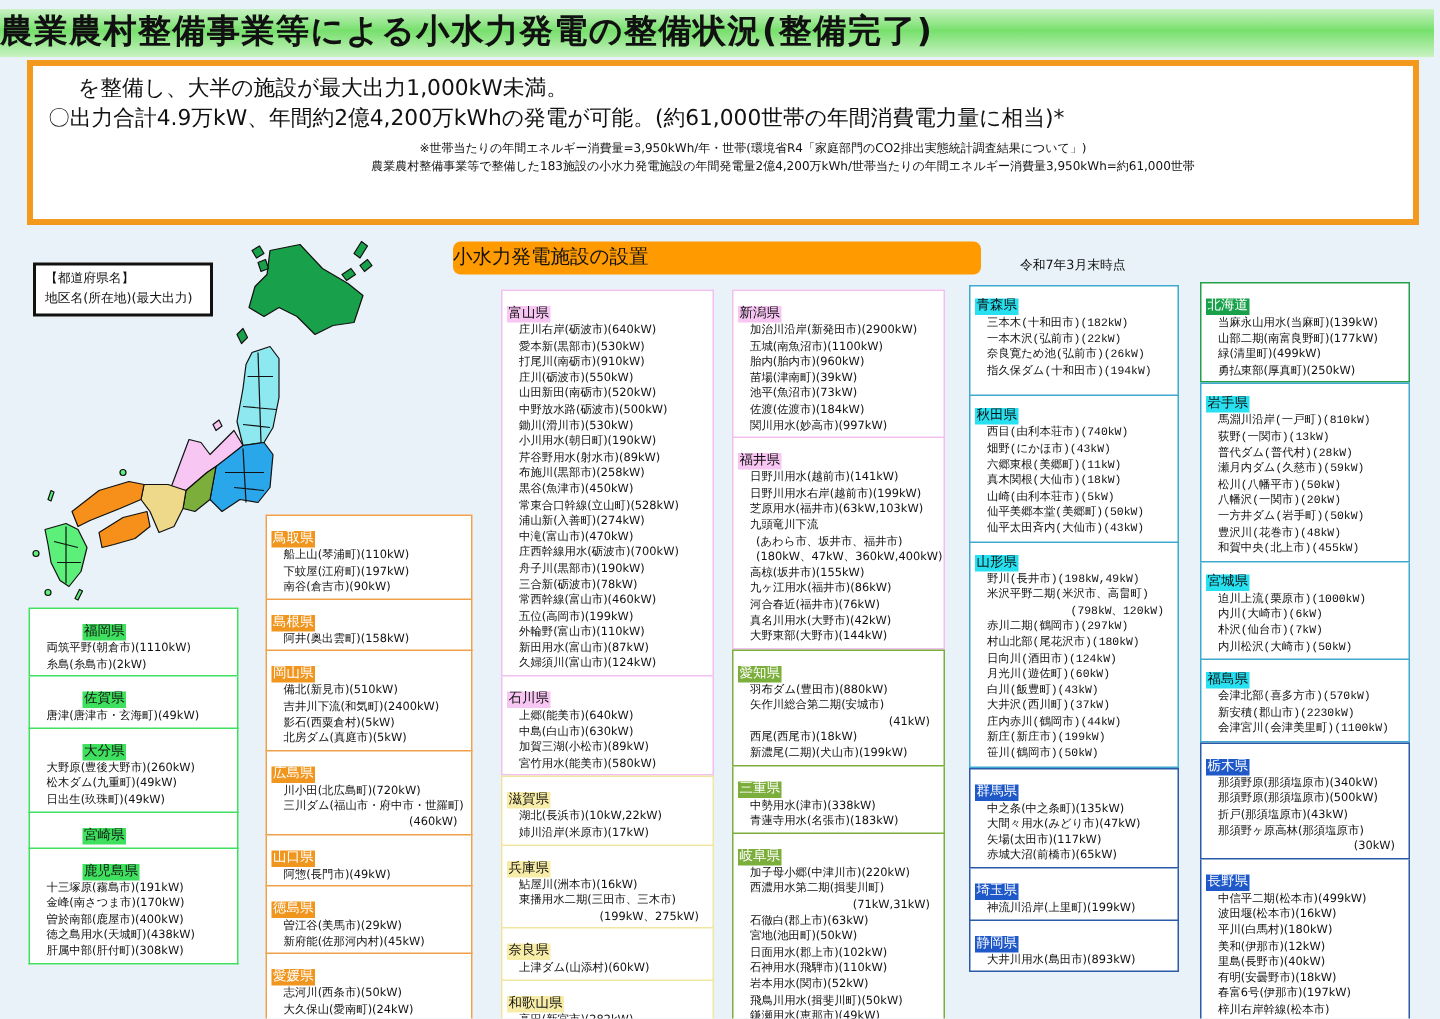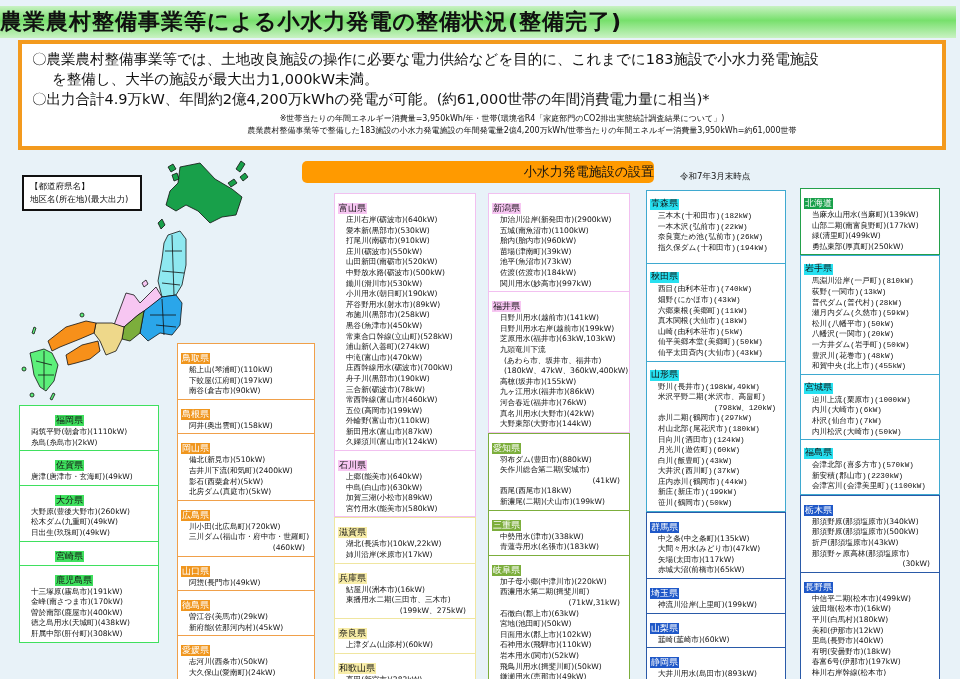--- a/index.html
+++ b/index.html
@@ -33,21 +33,21 @@
   .legend-box {
     position: absolute; left: 22px; top: 175px; width: 120px; height: 36px;
     background: #fff; border: 2px solid #111; padding: 3px 6px;
     font-size: 8.5px; line-height: 13px;
   }
   .map { position: absolute; left: 0; top: 155px; width: 330px; height: 250px; }
 
   .section-header {
     position: absolute; left: 302px; top: 161px; width: 352px; height: 22px;
     background: #ff9a00; border-radius: 5px;
-    text-align: right; font-size: 13px; line-height: 22px; color: #111;
+    text-align: left; font-size: 13px; line-height: 22px; color: #111;
   }
   .date-label { position: absolute; left: 680px; top: 171px; font-size: 8.5px; }
 
   .col { position: absolute; background: #fff; }
   .pref {
     border-style: solid; border-width: 1px;
     padding: 2px 3px 2px 3px;
   }
   .pref + .pref { border-top-width: 0; }
   .pref-name {
@@ -83,21 +83,20 @@
   .c-hokkaido .pref-name { background: #18a04a; color: #fff; }
 </style>
 </head>
 <body>
 
 <div class="title-bar">
   <span class="title">農業農村整備事業等による小水力発電の整備状況(整備完了)</span>
 </div>
 
 <div class="summary-box">
-  <div class="summary-line">〇農業農村整備事業等では、土地改良施設の操作に必要な電力供給などを目的に、これまでに183施設で小水力発電施設</div>
   <div class="summary-line indent">を整備し、大半の施設が最大出力1,000kW未満。</div>
   <div class="summary-line">〇出力合計4.9万kW、年間約2億4,200万kWhの発電が可能。(約61,000世帯の年間消費電力量に相当)*</div>
   <div class="footnote f1">※世帯当たりの年間エネルギー消費量=3,950kWh/年・世帯(環境省R4「家庭部門のCO2排出実態統計調査結果について」)</div>
   <div class="footnote f2">農業農村整備事業等で整備した183施設の小水力発電施設の年間発電量2億4,200万kWh/世帯当たりの年間エネルギー消費量3,950kWh=約61,000世帯</div>
 </div>
 
 <svg class="map" viewBox="0 0 330 250">
   <g stroke="#111" stroke-width="0.8" stroke-linejoin="round">
 
     <path d="M180,12 L200,8 L215,24 L232,34 L242,42 L236,60 L222,62 L210,68 L198,56 L186,50 L176,56 L166,50 L170,36 L178,28 Z" fill="#18a04a"></path>
@@ -419,26 +418,20 @@
         <li class="site">赤城大沼(前橋市)(65kW)</li>
       </ul>
     </div>
     <div class="pref">
       <span class="pref-name">埼玉県</span>
       <ul class="sites">
         <li class="site">神流川沿岸(上里町)(199kW)</li>
       </ul>
     </div>
     <div class="pref">
-      <span class="pref-name">山梨県</span>
-      <ul class="sites">
-        <li class="site">韮崎(韮崎市)(60kW)</li>
-      </ul>
-    </div>
-    <div class="pref">
       <span class="pref-name">静岡県</span>
       <ul class="sites">
         <li class="site">大井川用水(島田市)(893kW)</li>
 
       </ul>
     </div>
   </div>
 </div>
 
 <div class="col" style="left:800px; top:188px; width:140px;">

